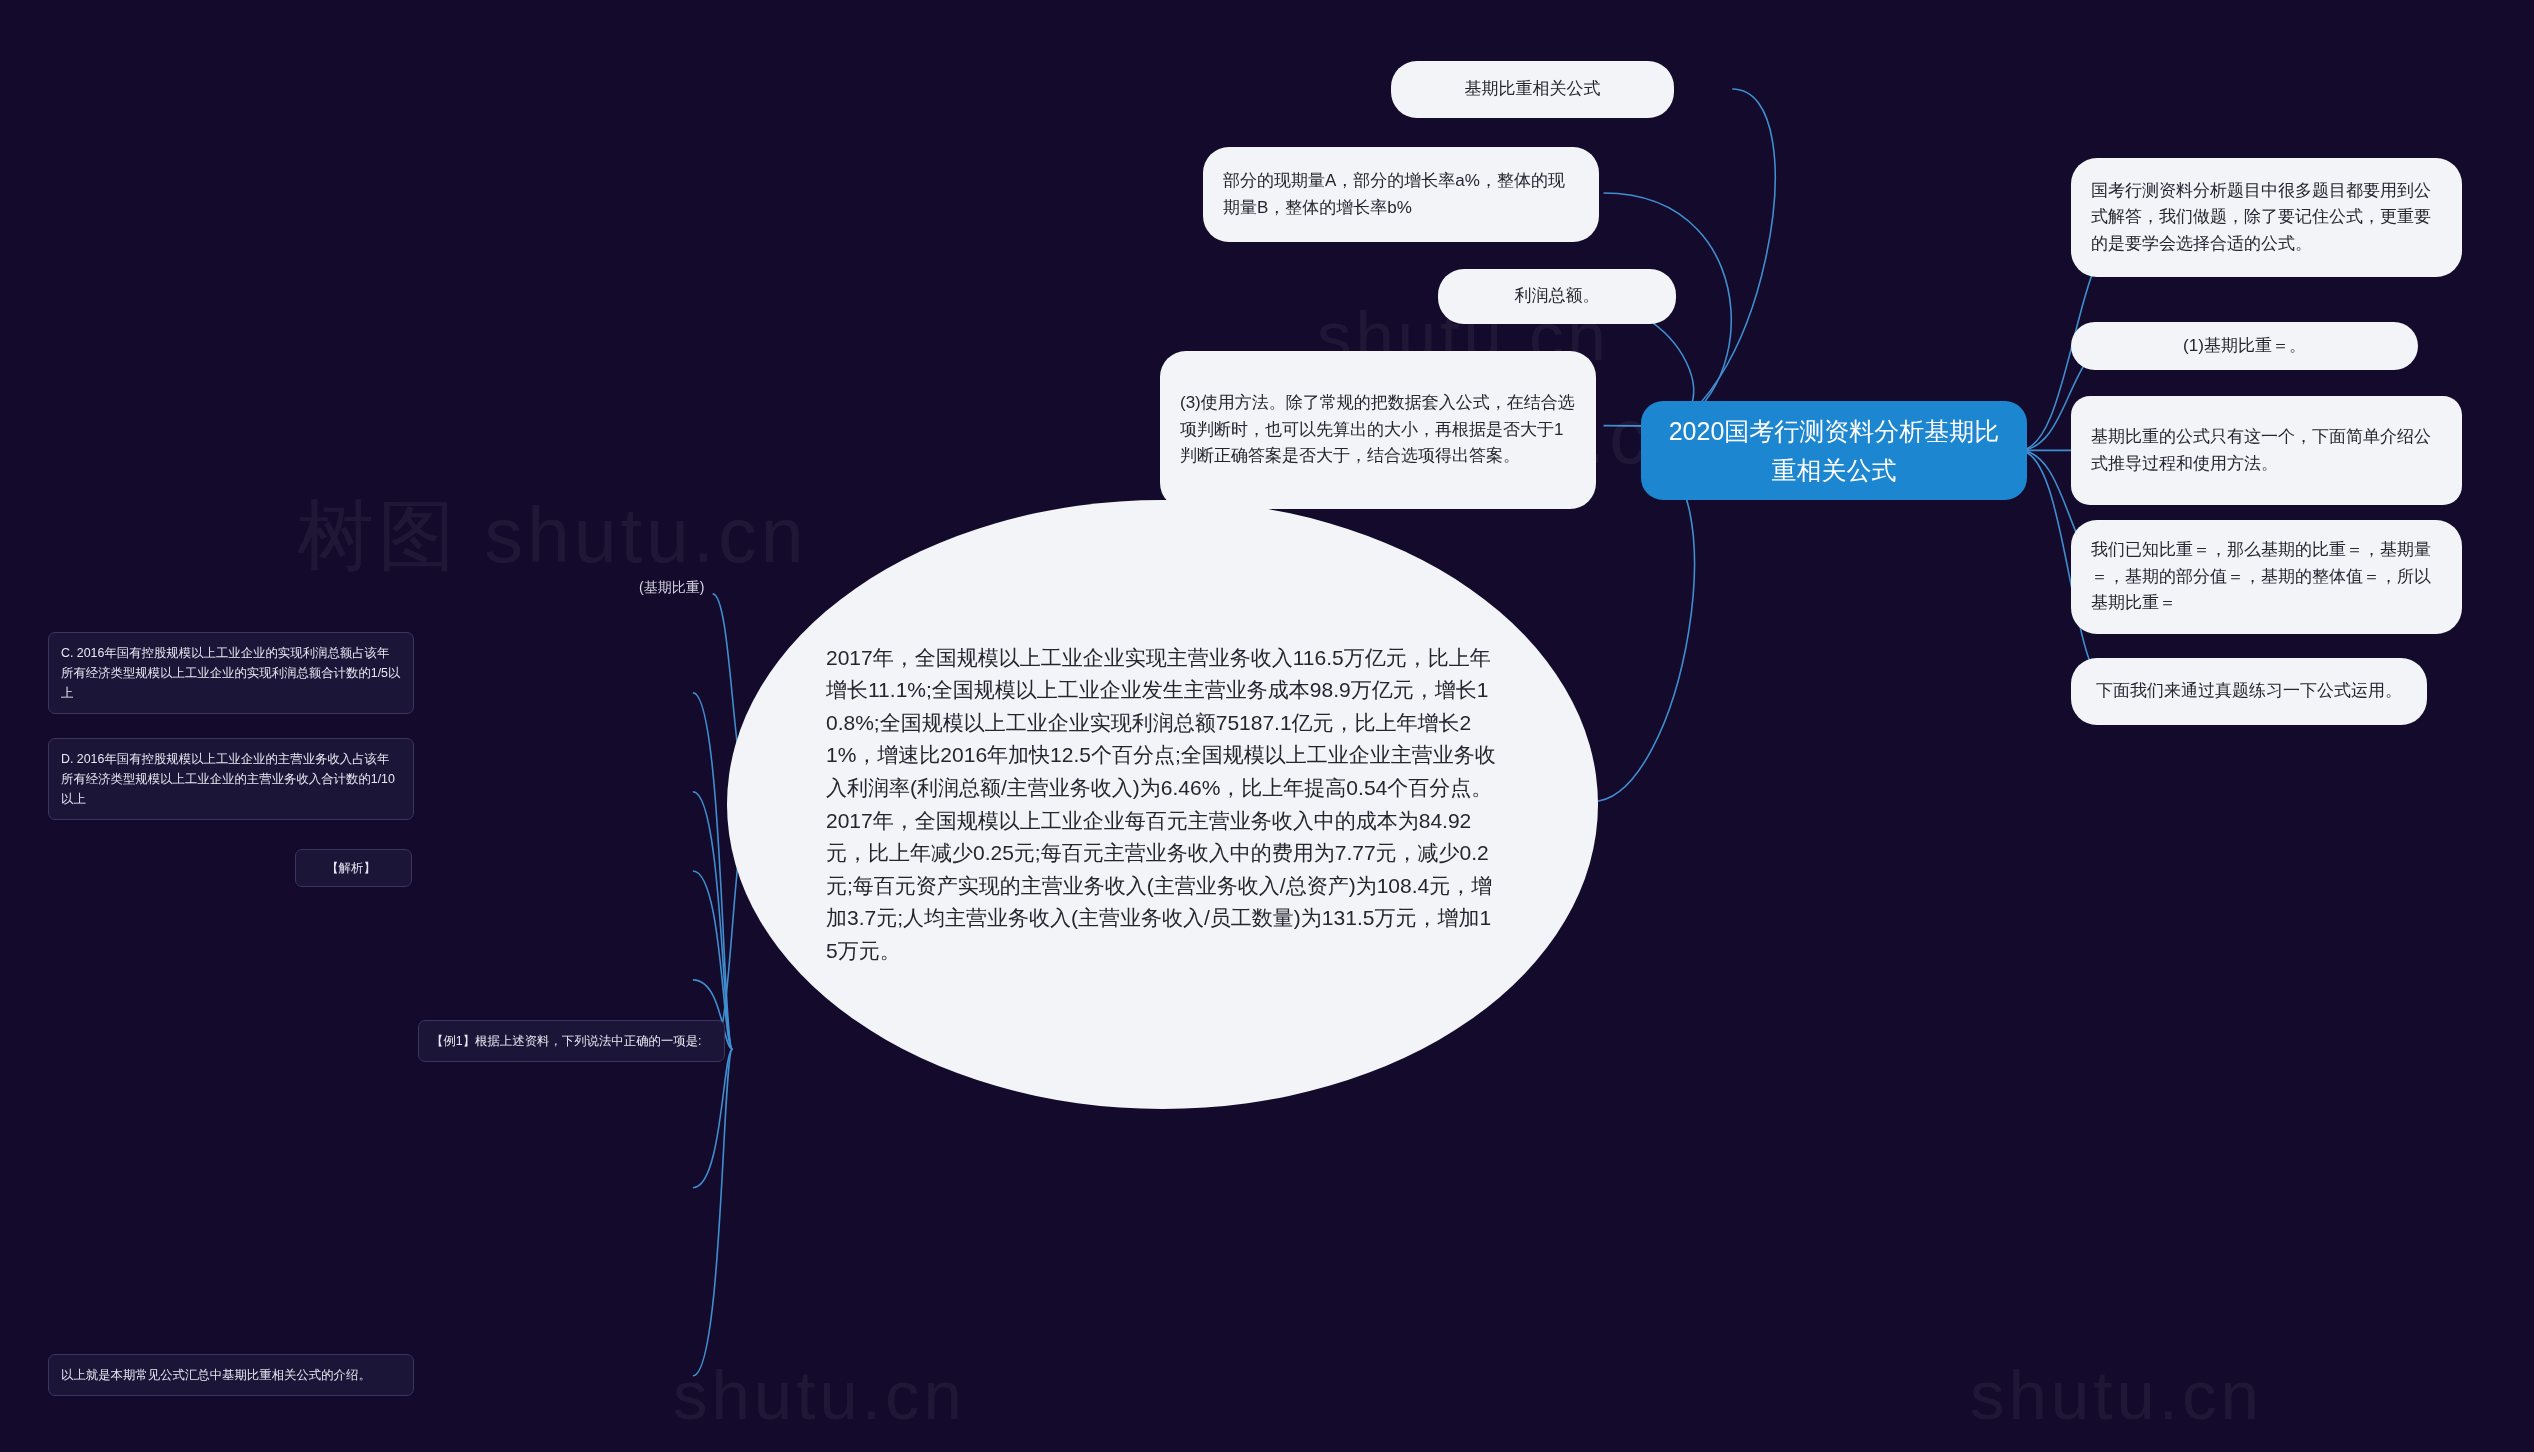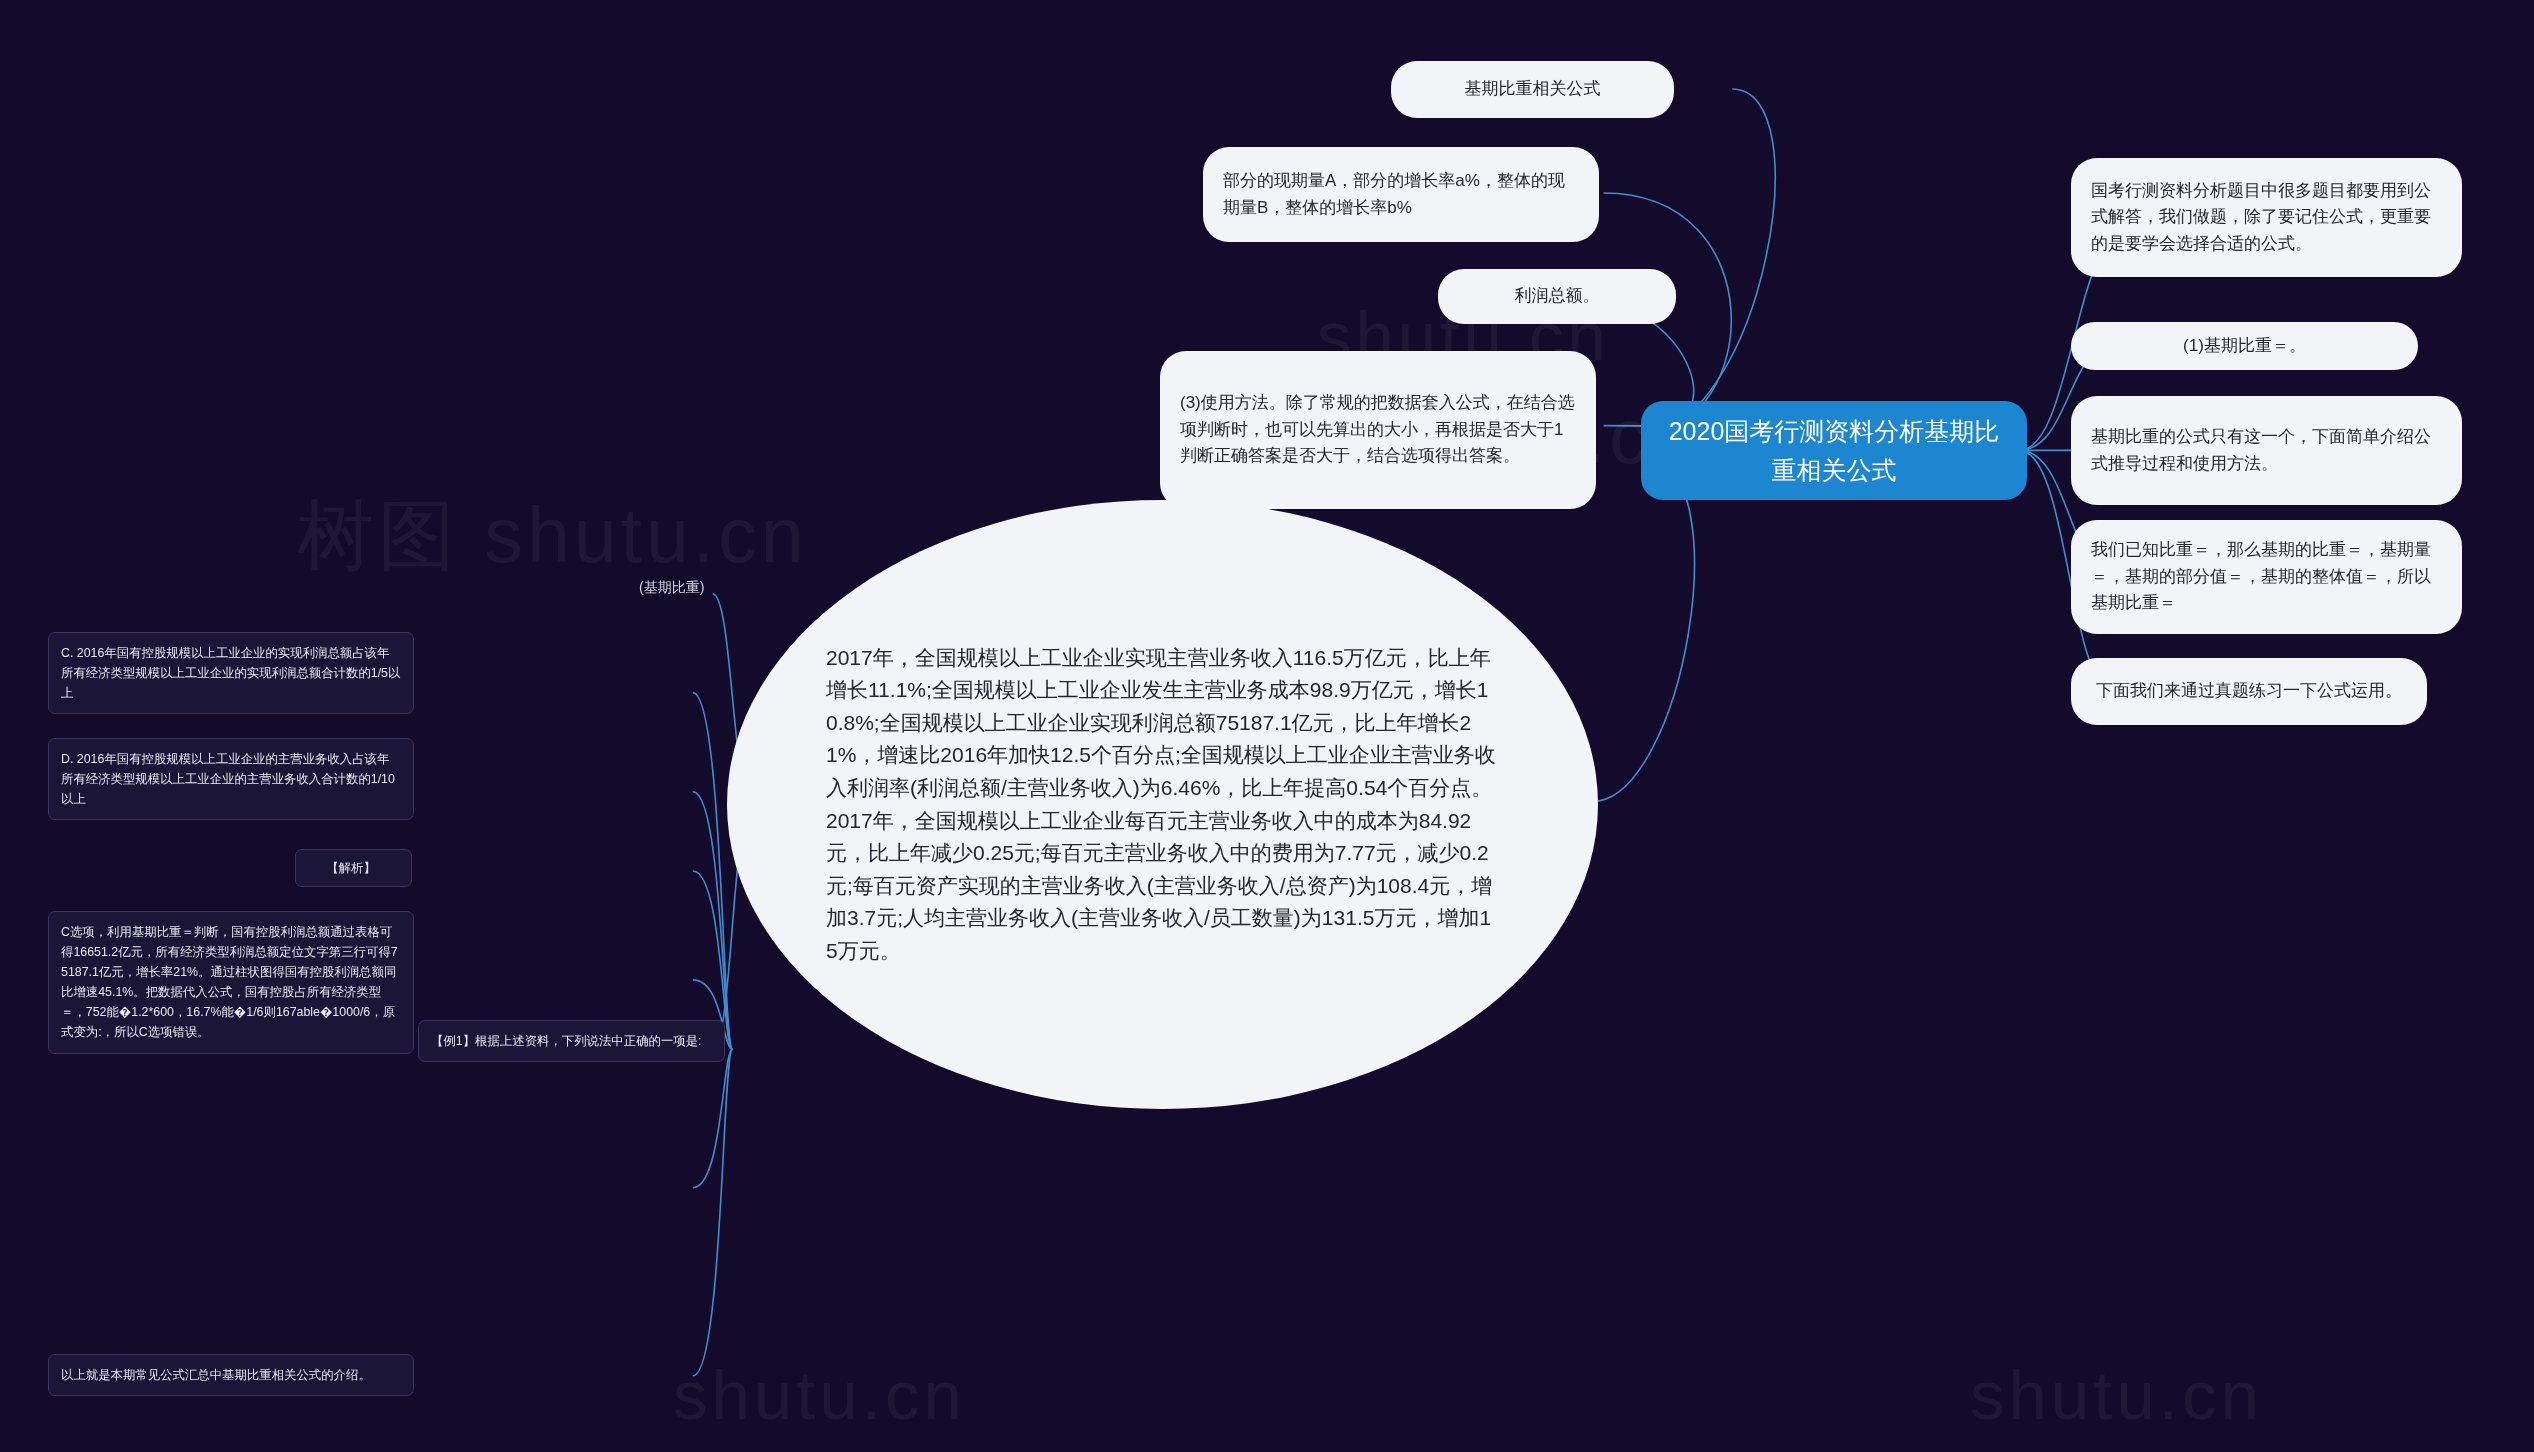--- a/index.html
+++ b/index.html
@@ -142,21 +142,21 @@
   <div class="watermark" style="left:1188px; top:386px; font-size:77px;">树图 shutu.cn</div>
   <div class="watermark" style="left:673px; top:1356px; font-size:69px;">shutu.cn</div>
   <div class="watermark" style="left:1970px; top:1356px; font-size:69px;">shutu.cn</div>
 
   <div class="node root" style="left:1641px; top:401px; width:386px; height:99px;">2020国考行测资料分析基期比重相关公式</div>
 
   <div class="node bubble" style="left:2071px; top:158px; width:391px; min-height:119px;">国考行测资料分析题目中很多题目都要用到公式解答，我们做题，除了要记住公式，更重要的是要学会选择合适的公式。</div>
 
   <div class="node bubble" style="left:2071px; top:322px; width:347px; height:48px;">(1)基期比重＝。</div>
 
-  <div class="node bubble" style="left:2071px; top:396px; width:391px; min-height:109px;">基期比重的公式只有这一个，下面简单介绍公式推导过程和使用方法。</div>
+  <div class="node bubble" style="left:2071px; top:396px; width:391px; min-height:109px;border-radius:19px;">基期比重的公式只有这一个，下面简单介绍公式推导过程和使用方法。</div>
 
   <div class="node bubble" style="left:2071px; top:520px; width:391px; min-height:114px;">我们已知比重＝，那么基期的比重＝，基期量＝，基期的部分值＝，基期的整体值＝，所以基期比重＝</div>
 
   <div class="node bubble" style="left:2071px; top:658px; width:356px; min-height:67px;">下面我们来通过真题练习一下公式运用。</div>
 
   <div class="node bubble center-text" style="left:1391px; top:61px; width:283px; height:57px;">基期比重相关公式</div>
 
   <div class="node bubble" style="left:1203px; top:147px; width:396px; min-height:95px;">部分的现期量A，部分的增长率a%，整体的现期量B，整体的增长率b%</div>
 
   <div class="node bubble center-text" style="left:1438px; top:269px; width:238px; height:55px;">利润总额。</div>
@@ -166,21 +166,20 @@
   <div class="node ellipse" style="left:727px; top:500px; width:871px; height:609px;">2017年，全国规模以上工业企业实现主营业务收入116.5万亿元，比上年增长11.1%;全国规模以上工业企业发生主营业务成本98.9万亿元，增长10.8%;全国规模以上工业企业实现利润总额75187.1亿元，比上年增长21%，增速比2016年加快12.5个百分点;全国规模以上工业企业主营业务收入利润率(利润总额/主营业务收入)为6.46%，比上年提高0.54个百分点。2017年，全国规模以上工业企业每百元主营业务收入中的成本为84.92元，比上年减少0.25元;每百元主营业务收入中的费用为7.77元，减少0.2元;每百元资产实现的主营业务收入(主营业务收入/总资产)为108.4元，增加3.7元;人均主营业务收入(主营业务收入/员工数量)为131.5万元，增加15万元。</div>
 
   <div class="label-plain" style="left:639px; top:579px;">(基期比重)</div>
 
   <div class="node darkcard" style="left:48px; top:632px; width:366px;">C. 2016年国有控股规模以上工业企业的实现利润总额占该年所有经济类型规模以上工业企业的实现利润总额合计数的1/5以上</div>
 
   <div class="node darkcard" style="left:48px; top:738px; width:366px;">D. 2016年国有控股规模以上工业企业的主营业务收入占该年所有经济类型规模以上工业企业的主营业务收入合计数的1/10以上</div>
 
   <div class="node darkcard small-pill" style="left:295px; top:849px; width:117px; height:38px;">【解析】</div>
 
-  <div class="node darkcard" style="left:48px; top:911px; width:366px;">C选项，利用基期比重＝判断，国有控股利润总额通过表格可得16651.2亿元，所有经济类型利润总额定位文字第三行可得75187.1亿元，增长率21%。通过柱状图得国有控股利润总额同比增速45.1%。把数据代入公式，国有控股占所有经济类型＝，752能�1.2*600，16.7%能�1/6则167able�1000/6，原式变为:，所以C选项错误。</div>
 
 
   <div class="node darkcard" style="left:48px; top:1354px; width:366px;">以上就是本期常见公式汇总中基期比重相关公式的介绍。</div>
 
   <div class="node darkcard" style="left:418px; top:1020px; width:307px;">【例1】根据上述资料，下列说法中正确的一项是:</div>
 
 </div>
 
 
 </body></html>

